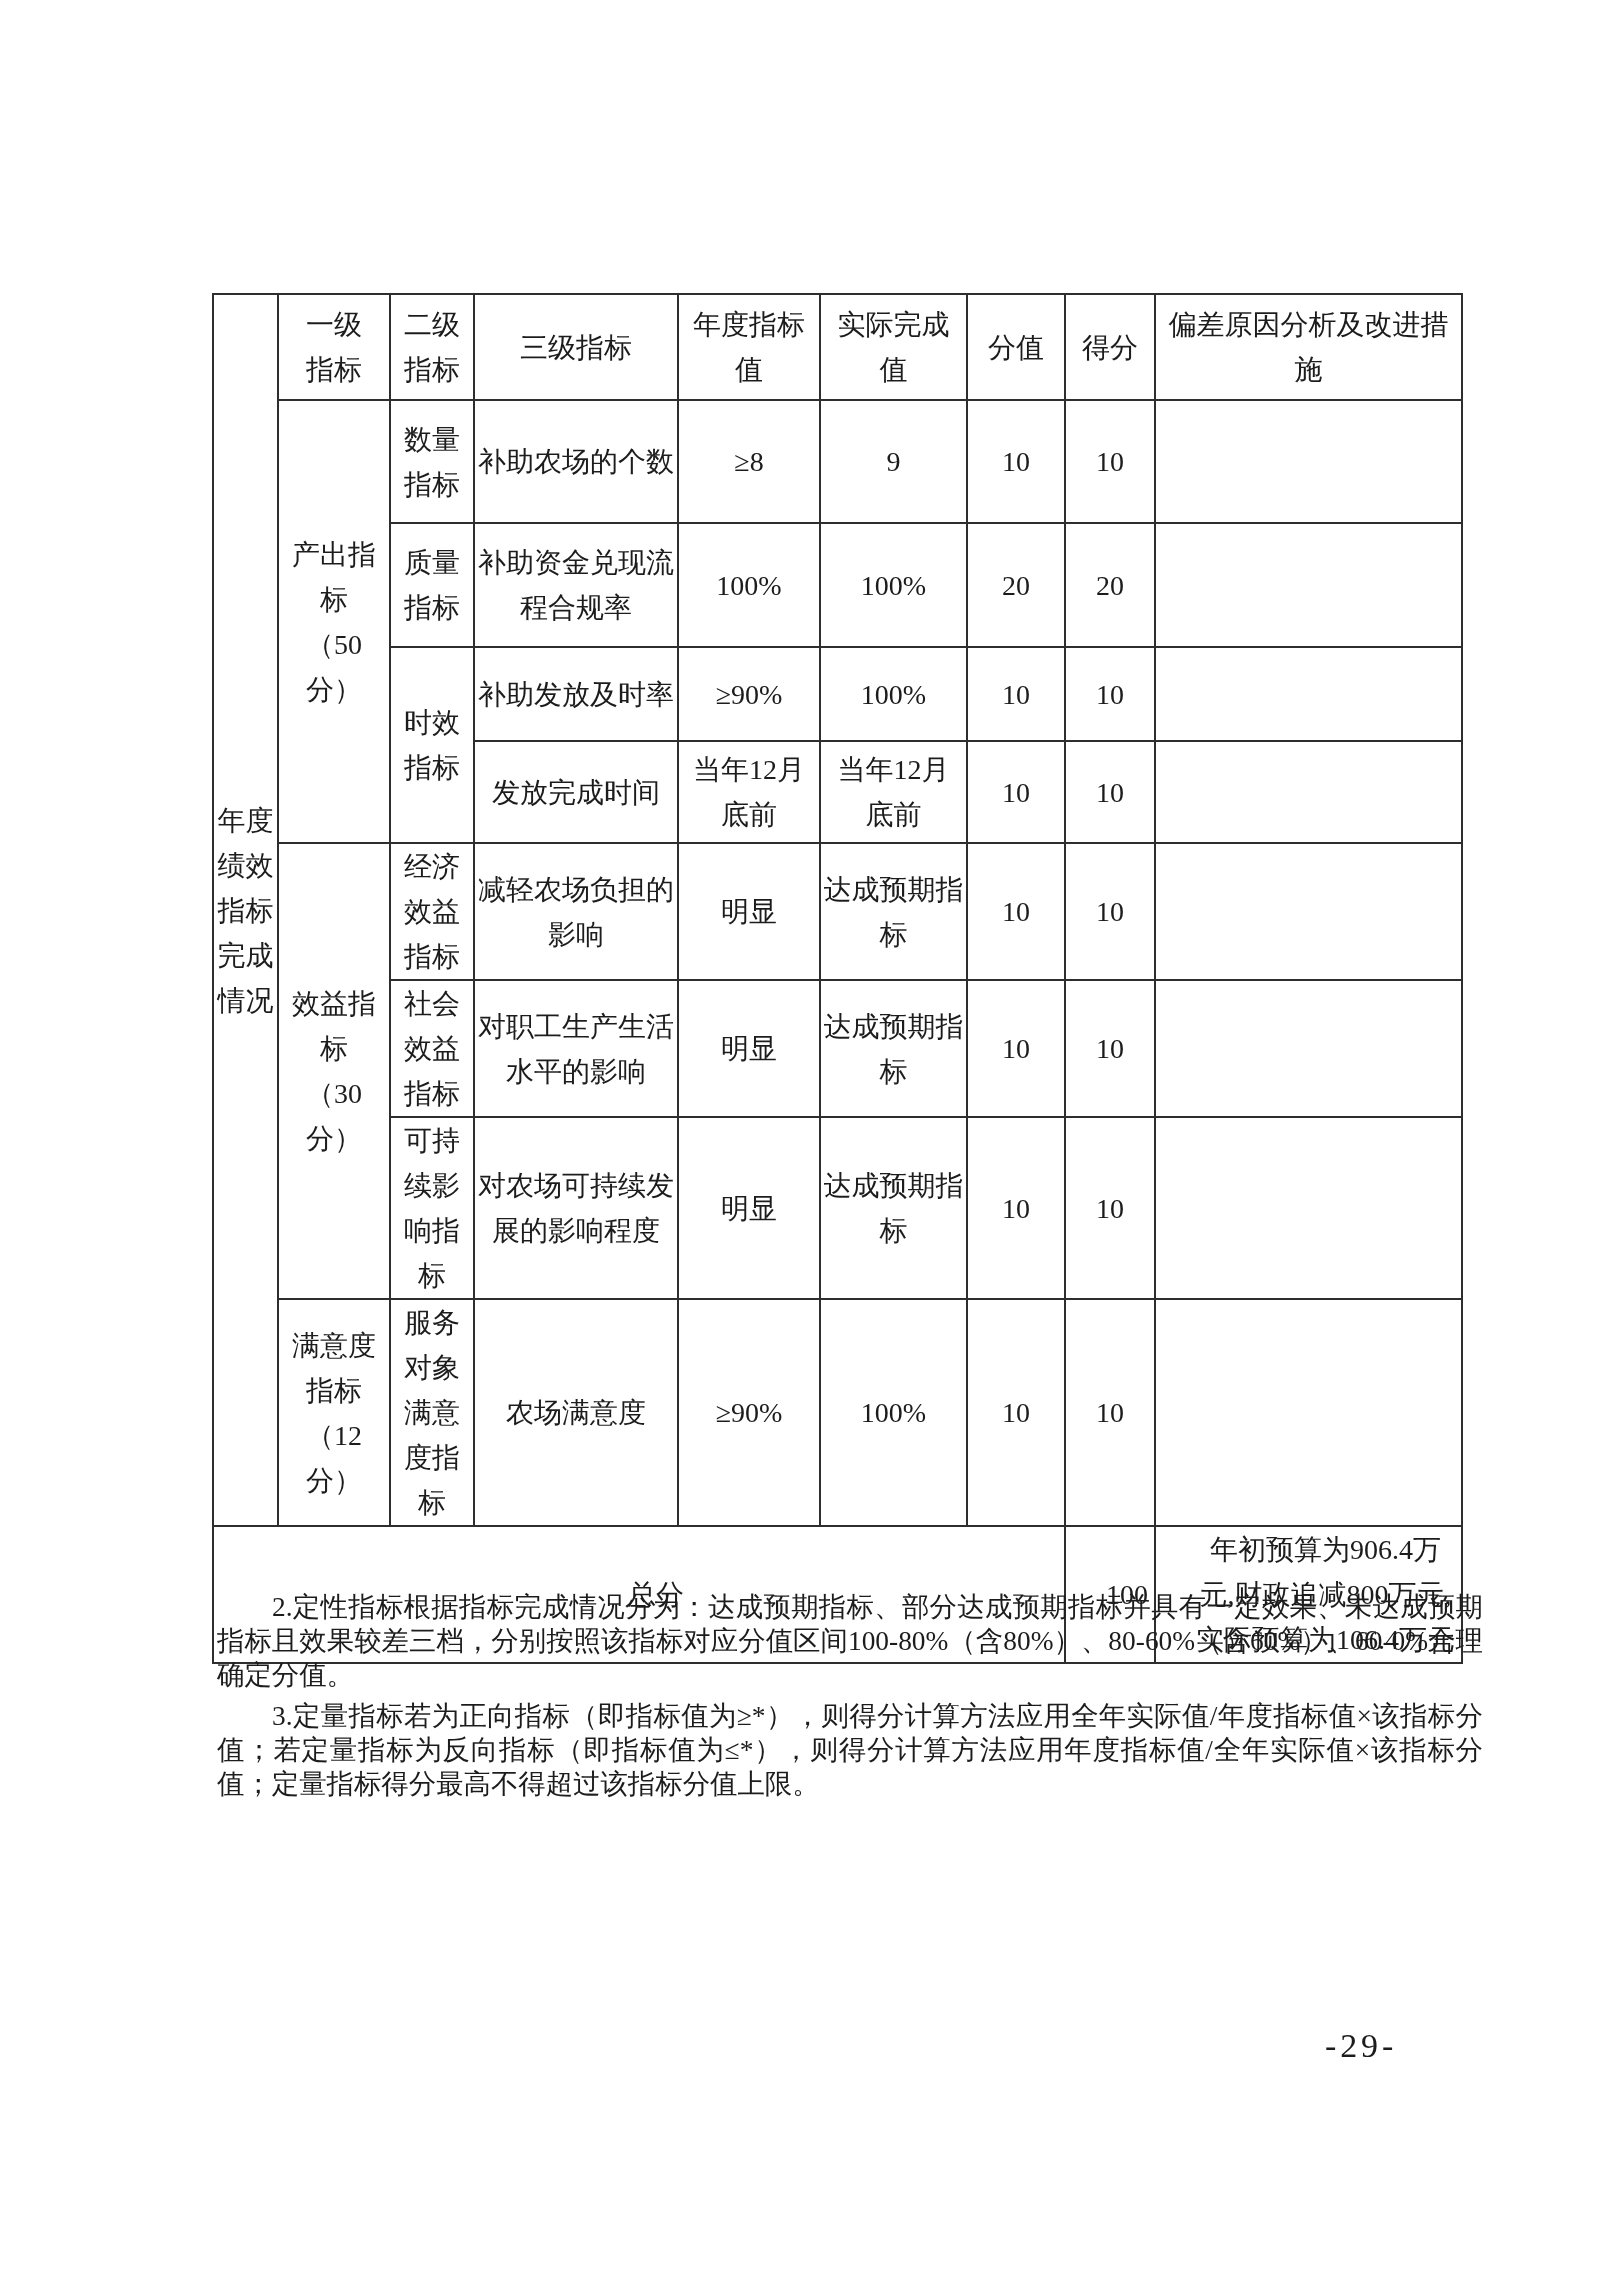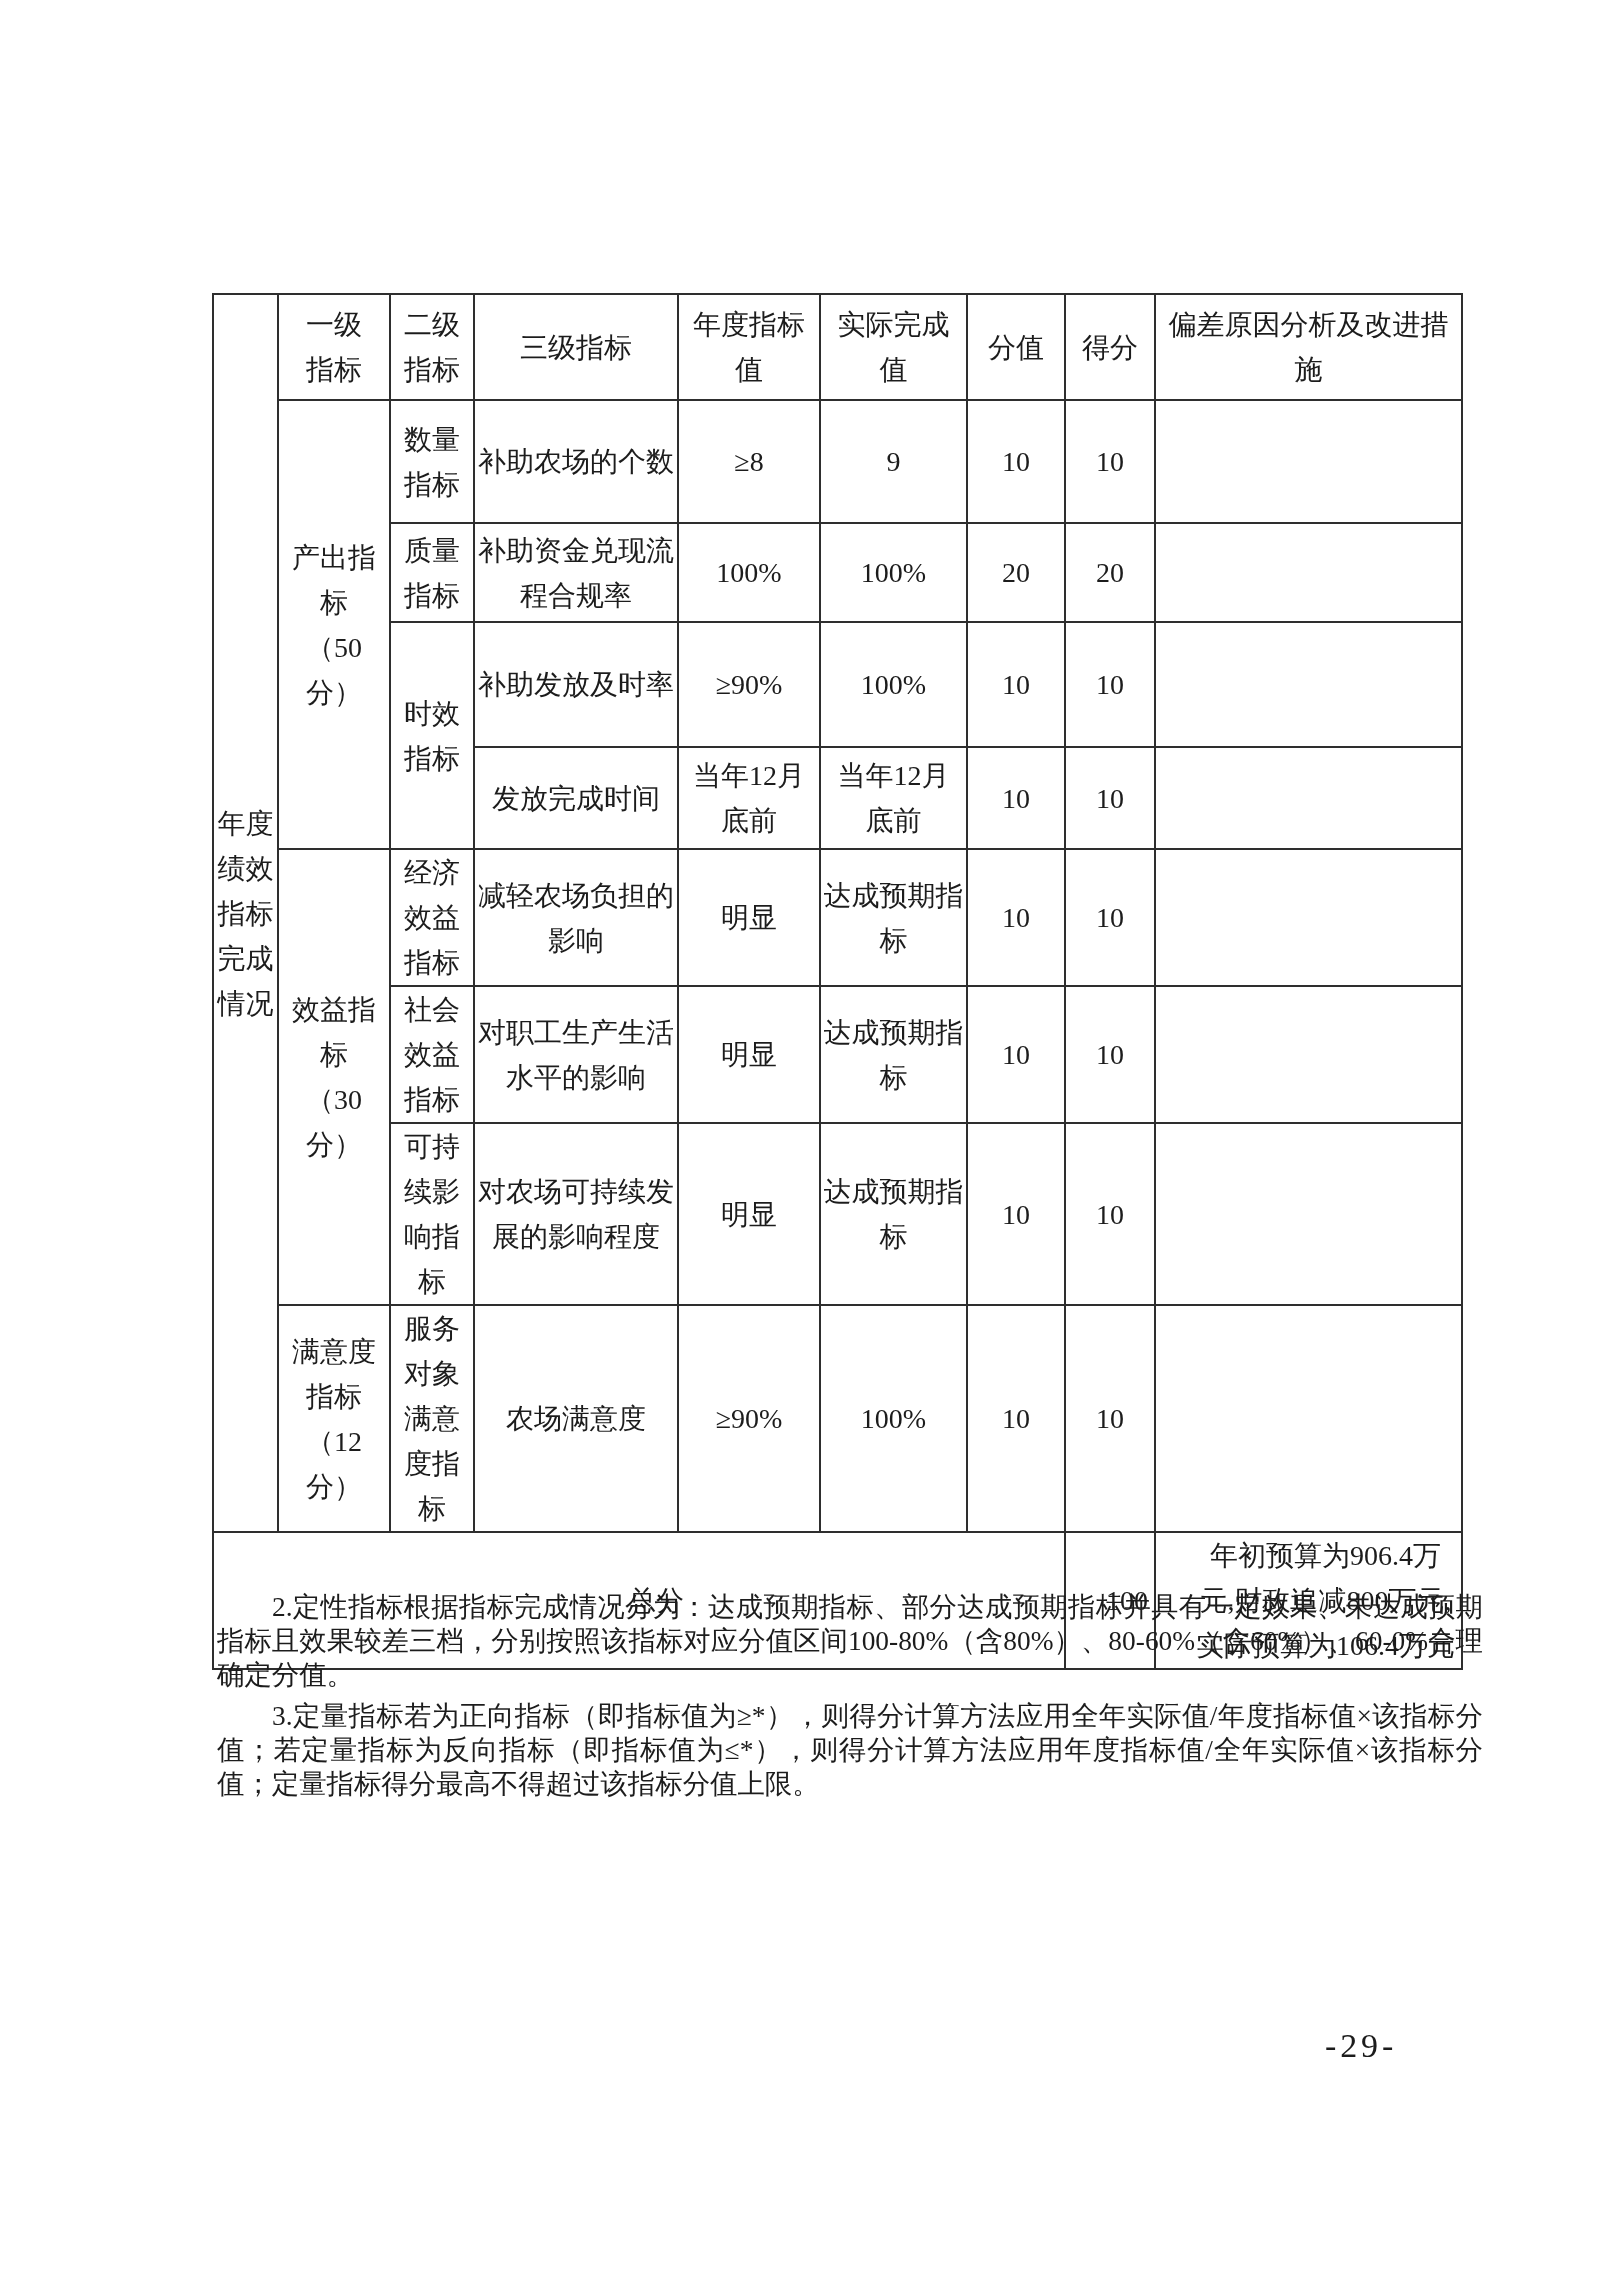--- a/index.html
+++ b/index.html
@@ -104,33 +104,33 @@
       <td>数量
 指标</td>
       <td>补助农场的个数</td>
       <td>≥8</td>
       <td>9</td>
       <td>10</td>
       <td>10</td>
       <td></td>
     </tr>
 
-    <tr style="height:99px">
+    <tr style="height:124px">
       <td>质量
 指标</td>
       <td>补助资金兑现流
 程合规率</td>
       <td>100%</td>
       <td>100%</td>
       <td>20</td>
       <td>20</td>
       <td></td>
     </tr>
 
-    <tr style="height:125px">
+    <tr style="height:94px">
       <td rowspan="2">时效
 指标</td>
       <td>补助发放及时率</td>
       <td>≥90%</td>
       <td>100%</td>
       <td>10</td>
       <td>10</td>
       <td></td>
     </tr>
 

